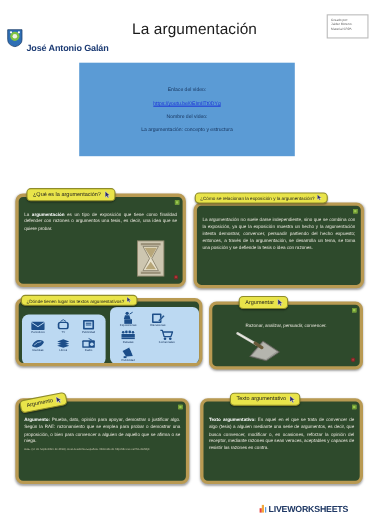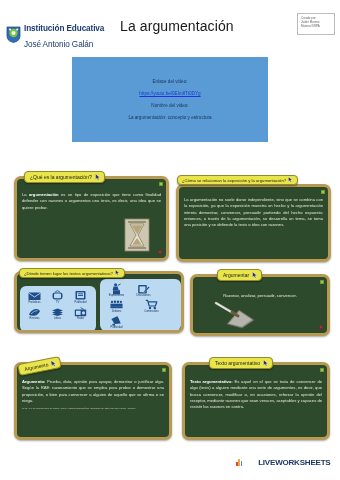--- a/index.html
+++ b/index.html
@@ -11,21 +11,21 @@
   }
   .page { position: relative; width: 340px; height: 480px; background:#fff; }
 
   
   .header { position:absolute; left:0; top:0; width:340px; height:48px; }
   .logo-wrap { position:absolute; left:6px; top:18px; display:flex; align-items:center; gap:3px; }
   .crest { width:15px; height:17px; position:relative; flex:none; }
   .crest svg { display:block; }
   .logo-text { line-height:1.02; }
   .logo-l1 { font-size:8.2px; font-weight:bold; color:#1b3a73; letter-spacing:-0.1px; white-space:nowrap; }
-  .logo-l2 { font-size:8.2px; font-weight:normal; color:#1b3a73; letter-spacing:-0.1px; white-space:nowrap; }
+  .logo-l2 { font-size:8.2px; font-weight:bold; color:#1b3a73; letter-spacing:-0.1px; white-space:nowrap; }
   .page-title { position:absolute; left:120px; top:18px; font-size:14px; color:#1a1a1a; font-weight:400; letter-spacing:0.1px; }
   .credit-box { position:absolute; left:297px; top:13px; width:38px; height:22px; border:0.6px solid #bbb; padding:2px 2px 0 3px; }
   .credit-box div { font-size:2.9px; color:#666; line-height:1.45; white-space:nowrap; }
 
   
   .video-panel {
     position:absolute; left:72px; top:57px; width:196px; height:85px;
     background:#5b9bd5;
     display:flex; flex-direction:column; align-items:center; justify-content:center;
     gap:7px; padding:6px;
@@ -81,21 +81,21 @@
   .icell { width:23px; display:flex; flex-direction:column; align-items:center; gap:0px; padding:1px 0; }
   .icell .ic { width:13px; height:11px; display:flex; align-items:center; justify-content:center; }
   .icell .ilabel { font-size:2.6px; color:#12305a; text-align:center; line-height:1; margin-top:0.5px; }
   .icell-wide { width:27px; }
 
   
   .hourglass { position:absolute; right:16px; bottom:6px; width:26px; height:34px; }
   .whetstone { position:absolute; left:20px; bottom:4px; width:46px; height:30px; }
 
   
-  .footer { position:absolute; left:236px; top:458px; display:flex; align-items:center; gap:16px; }
+  .footer { position:absolute; left:236px; top:458px; display:flex; align-items:center; gap:2px; }
   .lw-bars { display:flex; align-items:flex-end; gap:0.7px; height:7px; }
   .lw-bars i { display:block; width:1.6px; }
   .lw-text { font-size:8px; font-weight:bold; color:#1f3864; letter-spacing:-0.2px; }
 </style>
 </head>
 <body>
 
 <div class="page">
 
   <div class="header">
@@ -104,21 +104,21 @@
       <span class="crest">
         <svg viewBox="0 0 15 17" width="15" height="17">
           <path d="M1 1 H14 V10 Q14 15 7.5 16.5 Q1 15 1 10 Z" fill="#2f6fb5" stroke="#1c3f6b" stroke-width="0.7"></path>
           <circle cx="7.5" cy="7" r="4.2" fill="#7ec242"></circle>
           <circle cx="7.5" cy="7" r="2.1" fill="#f2f2e6"></circle>
           <circle cx="4" cy="3.4" r="1" fill="#ffffff"></circle>
           <circle cx="11.2" cy="3.4" r="1" fill="#ffffff"></circle>
         </svg>
       </span>
       <span class="logo-text">
-        <span class="logo-l1">Institución Educativa</span><br>
+        <br>
         <span class="logo-l2">José Antonio Galán</span>
       </span>
     </div>
 
     <div class="page-title">La argumentación</div>
 
     <div class="credit-box">
       <div>Creado por:</div>
       <div>Jaider Moreno.</div>
       <div>Material SRPA</div>

